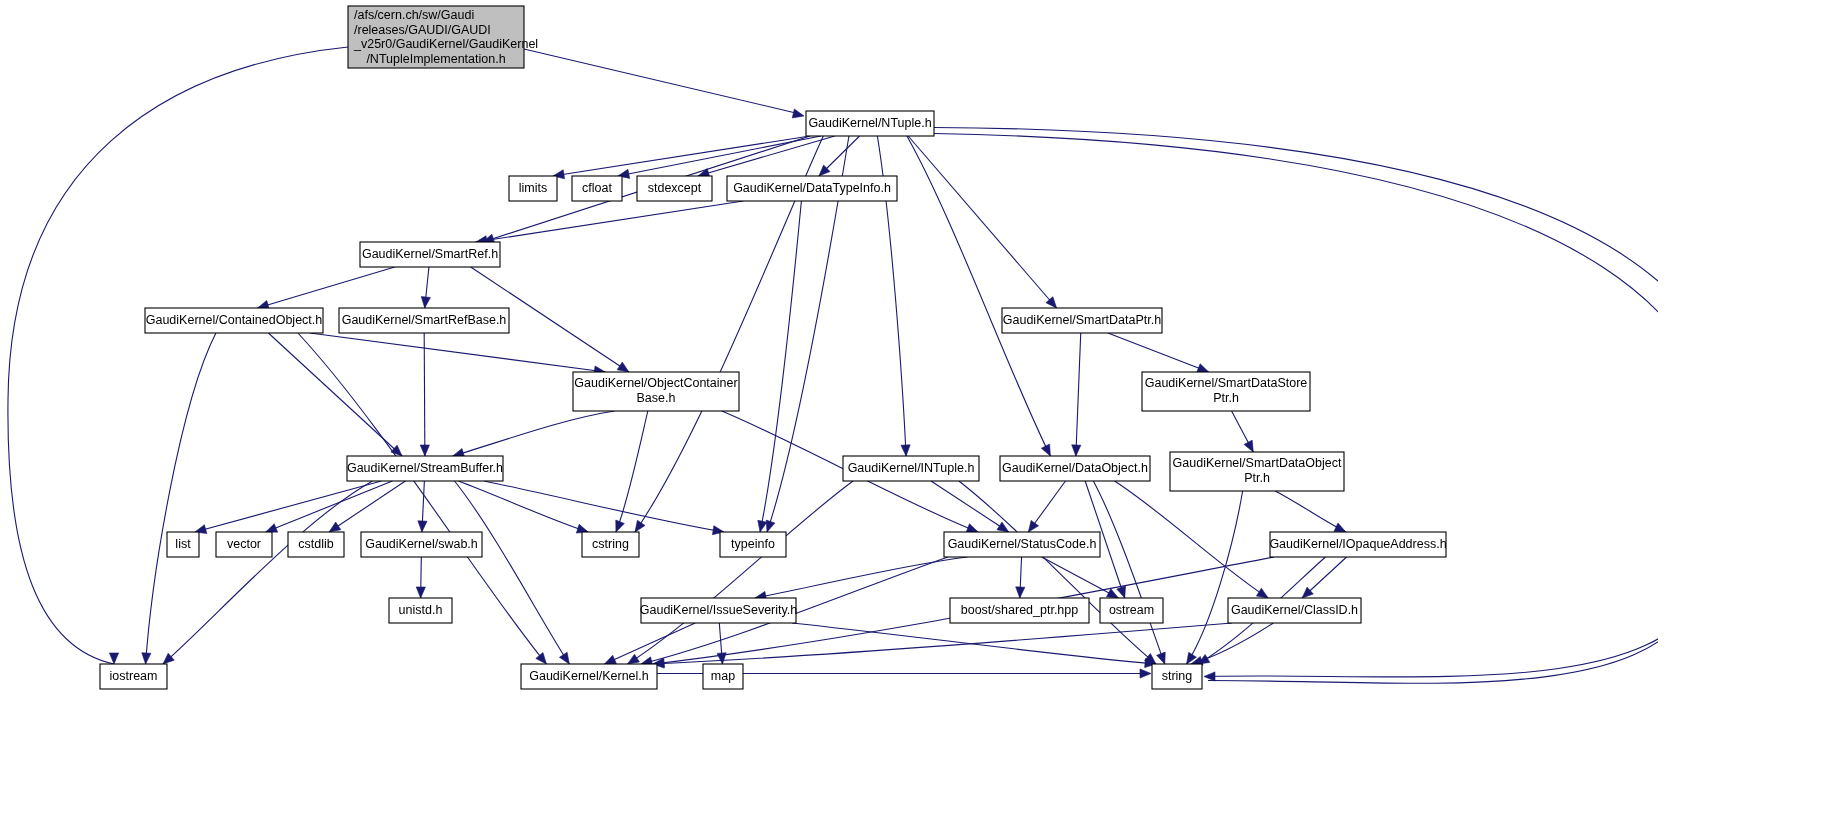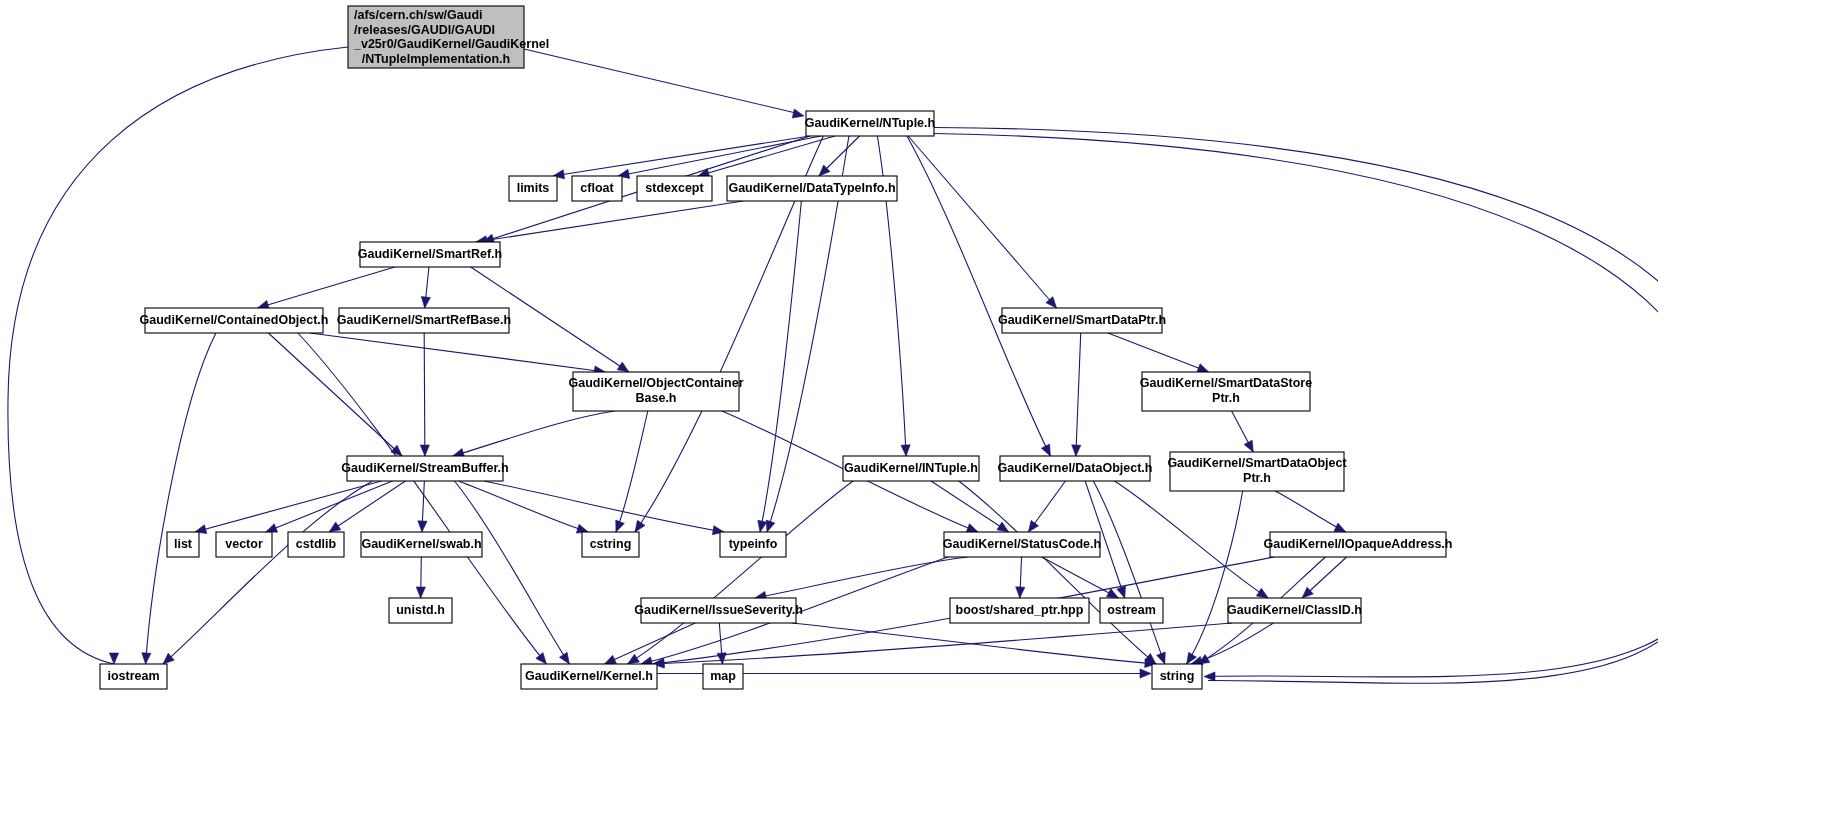--- a/index.html
+++ b/index.html
@@ -7,21 +7,20 @@
     padding: 0;
     background: #ffffff;
   }
   #canvas-wrap {
     position: relative;
     width: 1658px;
     height: 816px;
     background: #ffffff;
     overflow: hidden;
     font-family: "Liberation Sans", sans-serif;
-    font-weight: bold;
   }
   svg#graph {
     position: absolute;
     left: 0;
     top: 0;
     width: 1847px;
     height: 816px;
   }
   .edge {
     fill: none;

